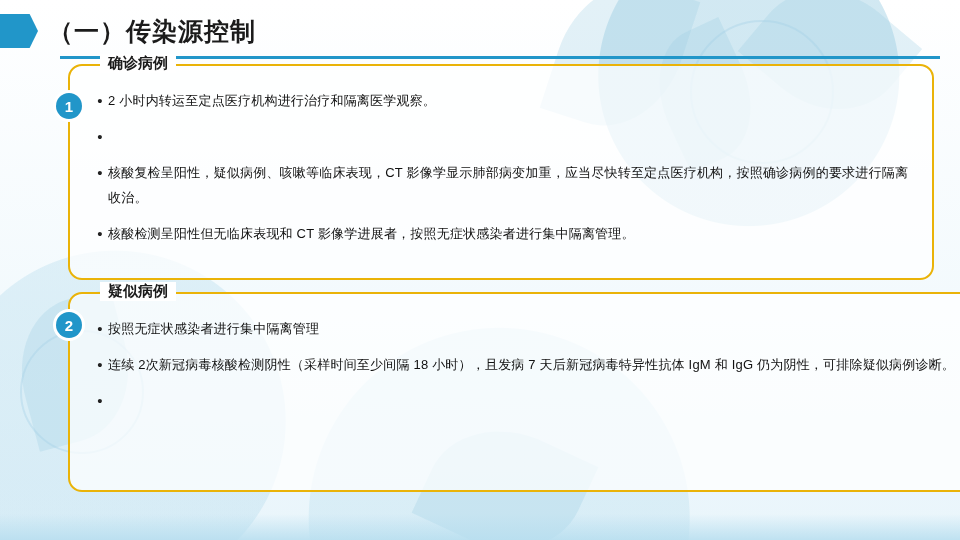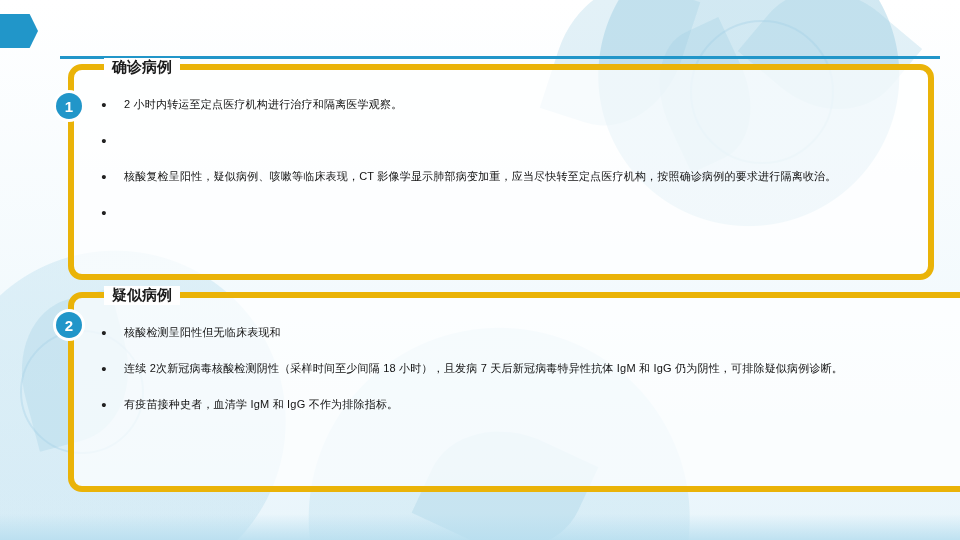--- a/index.html
+++ b/index.html
@@ -76,21 +76,21 @@
     left: 60px;
     top: 56px;
     width: 880px;
     height: 3px;
     background: #2196c9;
   }
 
   
   .card {
     position: absolute;
-    border: 6px solid #eab308;
+    border: 2px solid #eab308;
     border-radius: 14px;
     background: rgba(255,255,255,0.72);
     box-sizing: border-box;
   }
   #card-1 {
     left: 68px;
     top: 64px;
     width: 866px;
     height: 216px;
   }
@@ -141,80 +141,80 @@
   }
   .bullet .dot {
     flex: 0 0 auto;
     width: 16px;
     font-size: 15px;
     line-height: 25px;
     color: #222;
     text-align: center;
   }
   .bullet .txt {
-    font-size: 11px;
+    font-size: 13px;
     line-height: 25px;
     color: #111111;
     letter-spacing: 0.2px;
-    margin-left: 12px;
   }
 </style>
 </head>
 <body>
 
 <div id="slide">
 
   <div class="bg-wash"></div>
   <div class="leaf" style="left:560px; top:-20px; width:120px; height:150px; transform:rotate(18deg);"></div>
   <div class="leaf" style="left:660px; top:30px; width:90px; height:130px; transform:rotate(-25deg);"></div>
   <div class="leaf" style="left:760px; top:-10px; width:140px; height:120px; transform:rotate(40deg);"></div>
   <div class="leaf" style="left:20px; top:300px; width:110px; height:140px; transform:rotate(-15deg);"></div>
   <div class="leaf" style="left:430px; top:430px; width:150px; height:120px; transform:rotate(25deg);"></div>
   <div class="ring" style="left:690px; top:20px; width:140px; height:140px;"></div>
   <div class="ring" style="left:20px; top:330px; width:120px; height:120px;"></div>
   <div class="bottom-band"></div>
 
   <div class="header">
     <div class="header-marker"></div>
+    <div class="header-title">（一）传染源控制</div>
   </div>
   <div class="header-rule"></div>
 
   <div class="card" id="card-1">
     <div class="card-title">确诊病例</div>
     <div class="bullets">
       <div class="bullet">
         <span class="dot">•</span>
         <span class="txt">2 小时内转运至定点医疗机构进行治疗和隔离医学观察。</span>
       </div>
       <div class="bullet">
         <span class="dot">•</span>
       </div>
       <div class="bullet">
         <span class="dot">•</span>
         <span class="txt">核酸复检呈阳性，疑似病例、咳嗽等临床表现，CT 影像学显示肺部病变加重，应当尽快转至定点医疗机构，按照确诊病例的要求进行隔离收治。</span>
       </div>
       <div class="bullet">
         <span class="dot">•</span>
+        <span class="txt">核酸检测呈阳性但无临床表现和 CT 影像学进展者，按照无症状感染者进行集中隔离管理。</span>
       </div>
     </div>
   </div>
   <div class="badge" id="badge-1">1</div>
 
   <div class="card" id="card-2">
     <div class="card-title">疑似病例</div>
     <div class="bullets">
       <div class="bullet">
         <span class="dot">•</span>
-        <span class="txt">核酸检测呈阳性但无临床表现和</span>
+        <span class="txt">按照无症状感染者进行集中隔离管理</span>
       </div>
       <div class="bullet">
         <span class="dot">•</span>
         <span class="txt">连续 2次新冠病毒核酸检测阴性（采样时间至少间隔 18 小时），且发病 7 天后新冠病毒特异性抗体 IgM 和 IgG 仍为阴性，可排除疑似病例诊断。</span>
       </div>
       <div class="bullet">
         <span class="dot">•</span>
-        <span class="txt">有疫苗接种史者，血清学 IgM 和 IgG 不作为排除指标。</span>
       </div>
     </div>
   </div>
   <div class="badge" id="badge-2">2</div>
 
 </div>
 
 </body></html>

